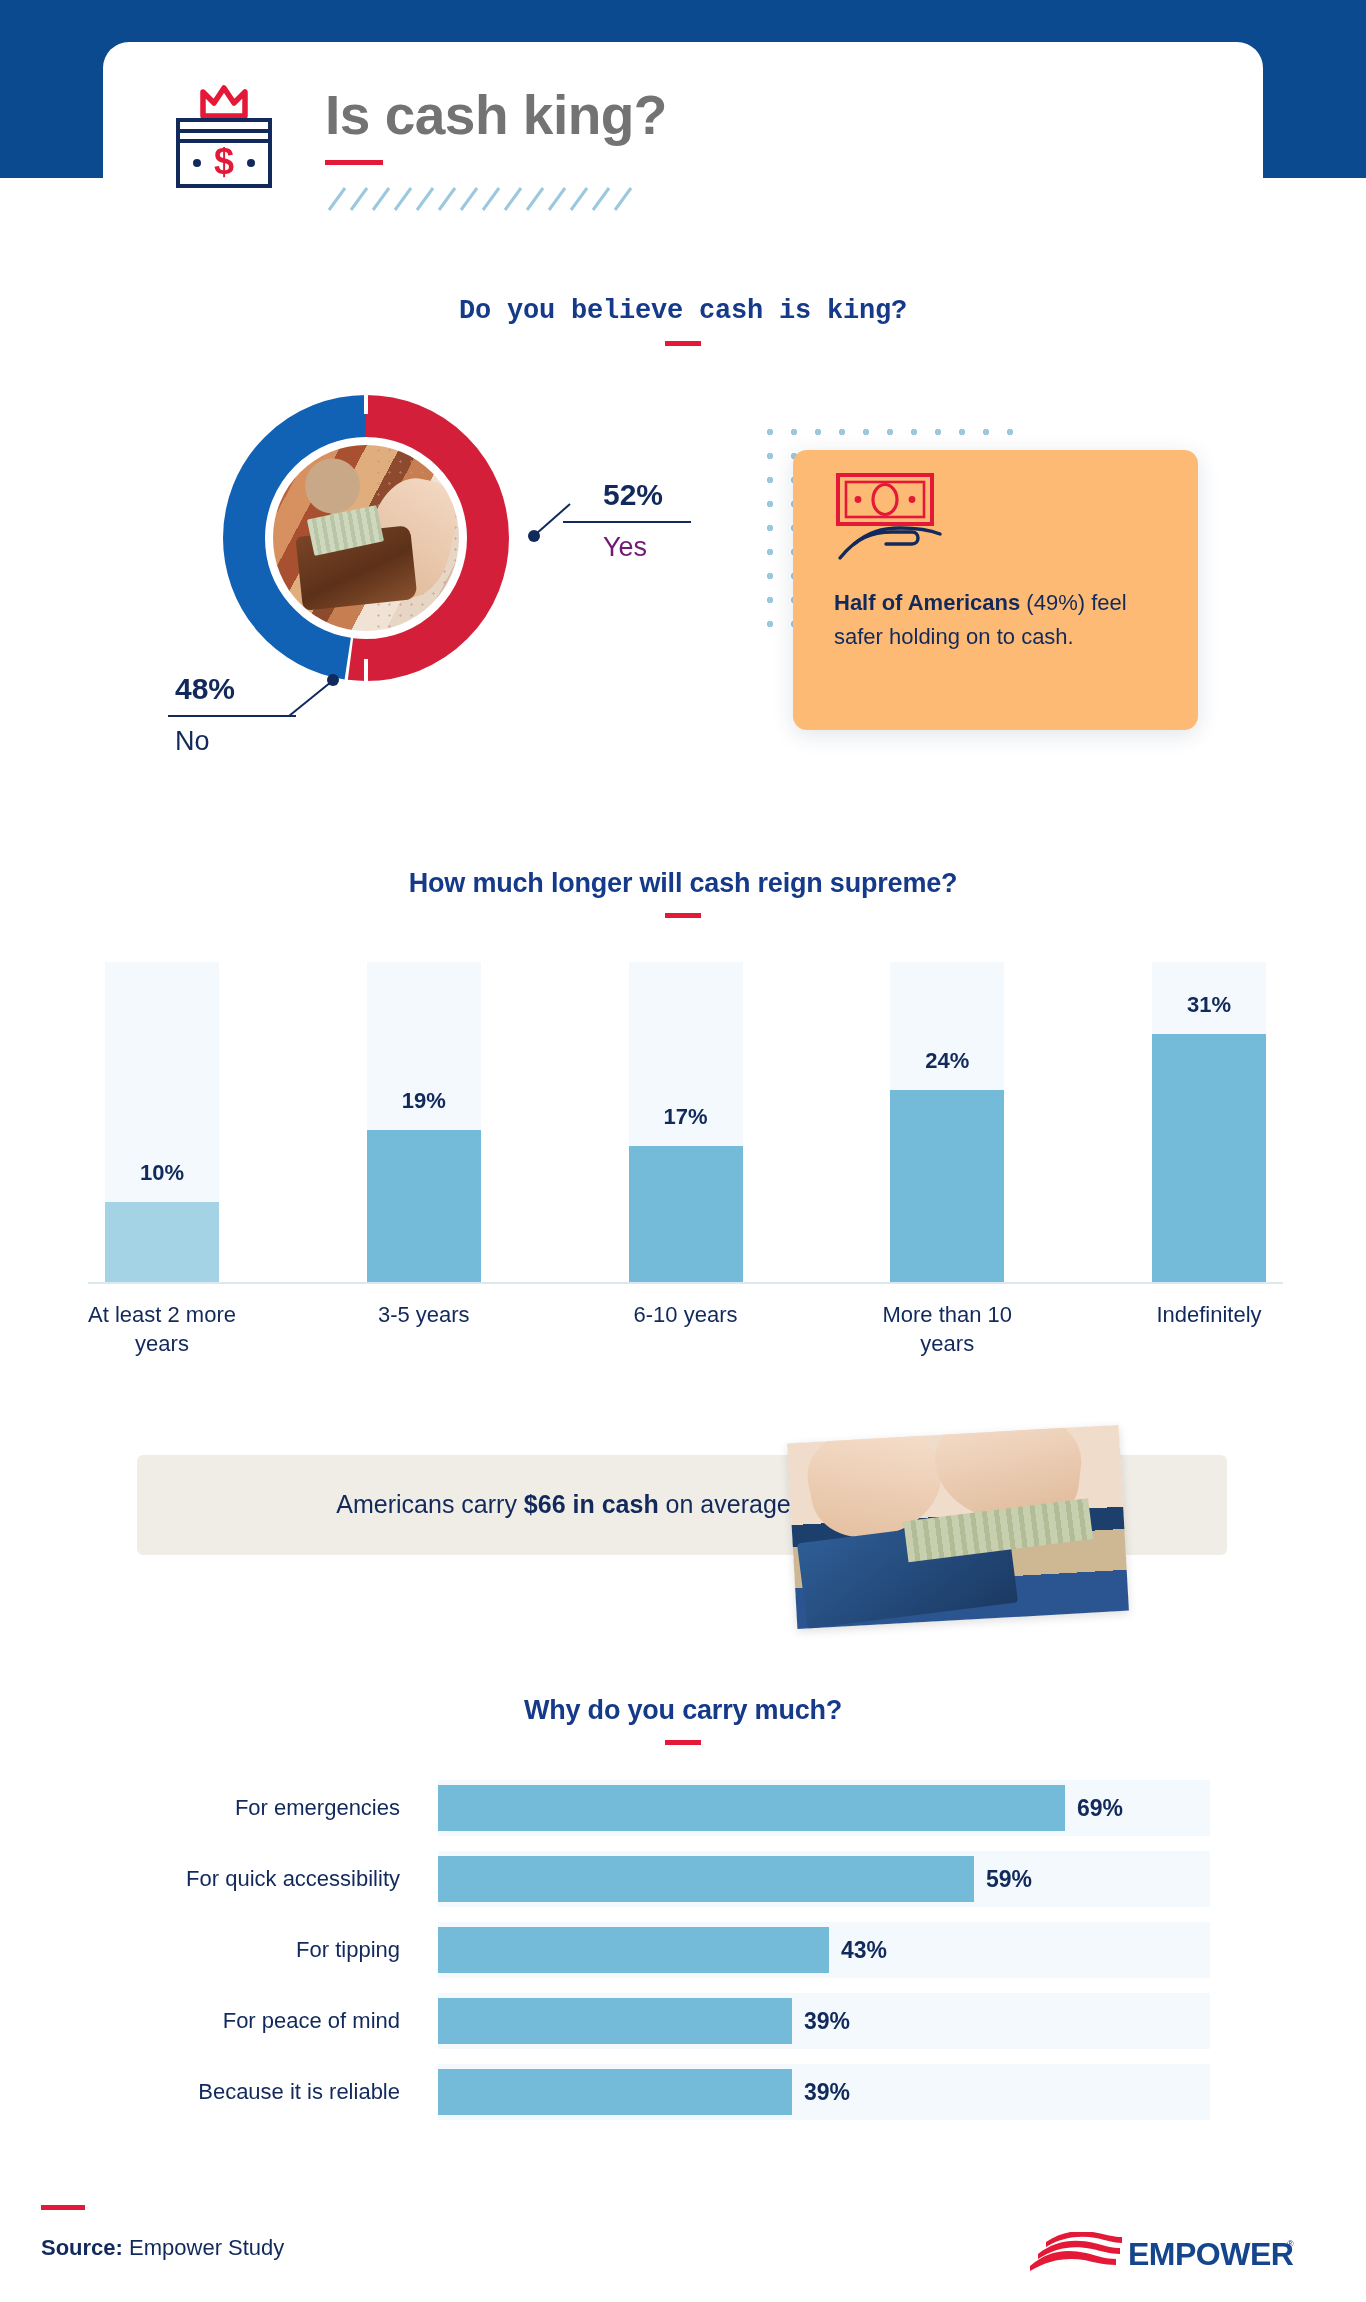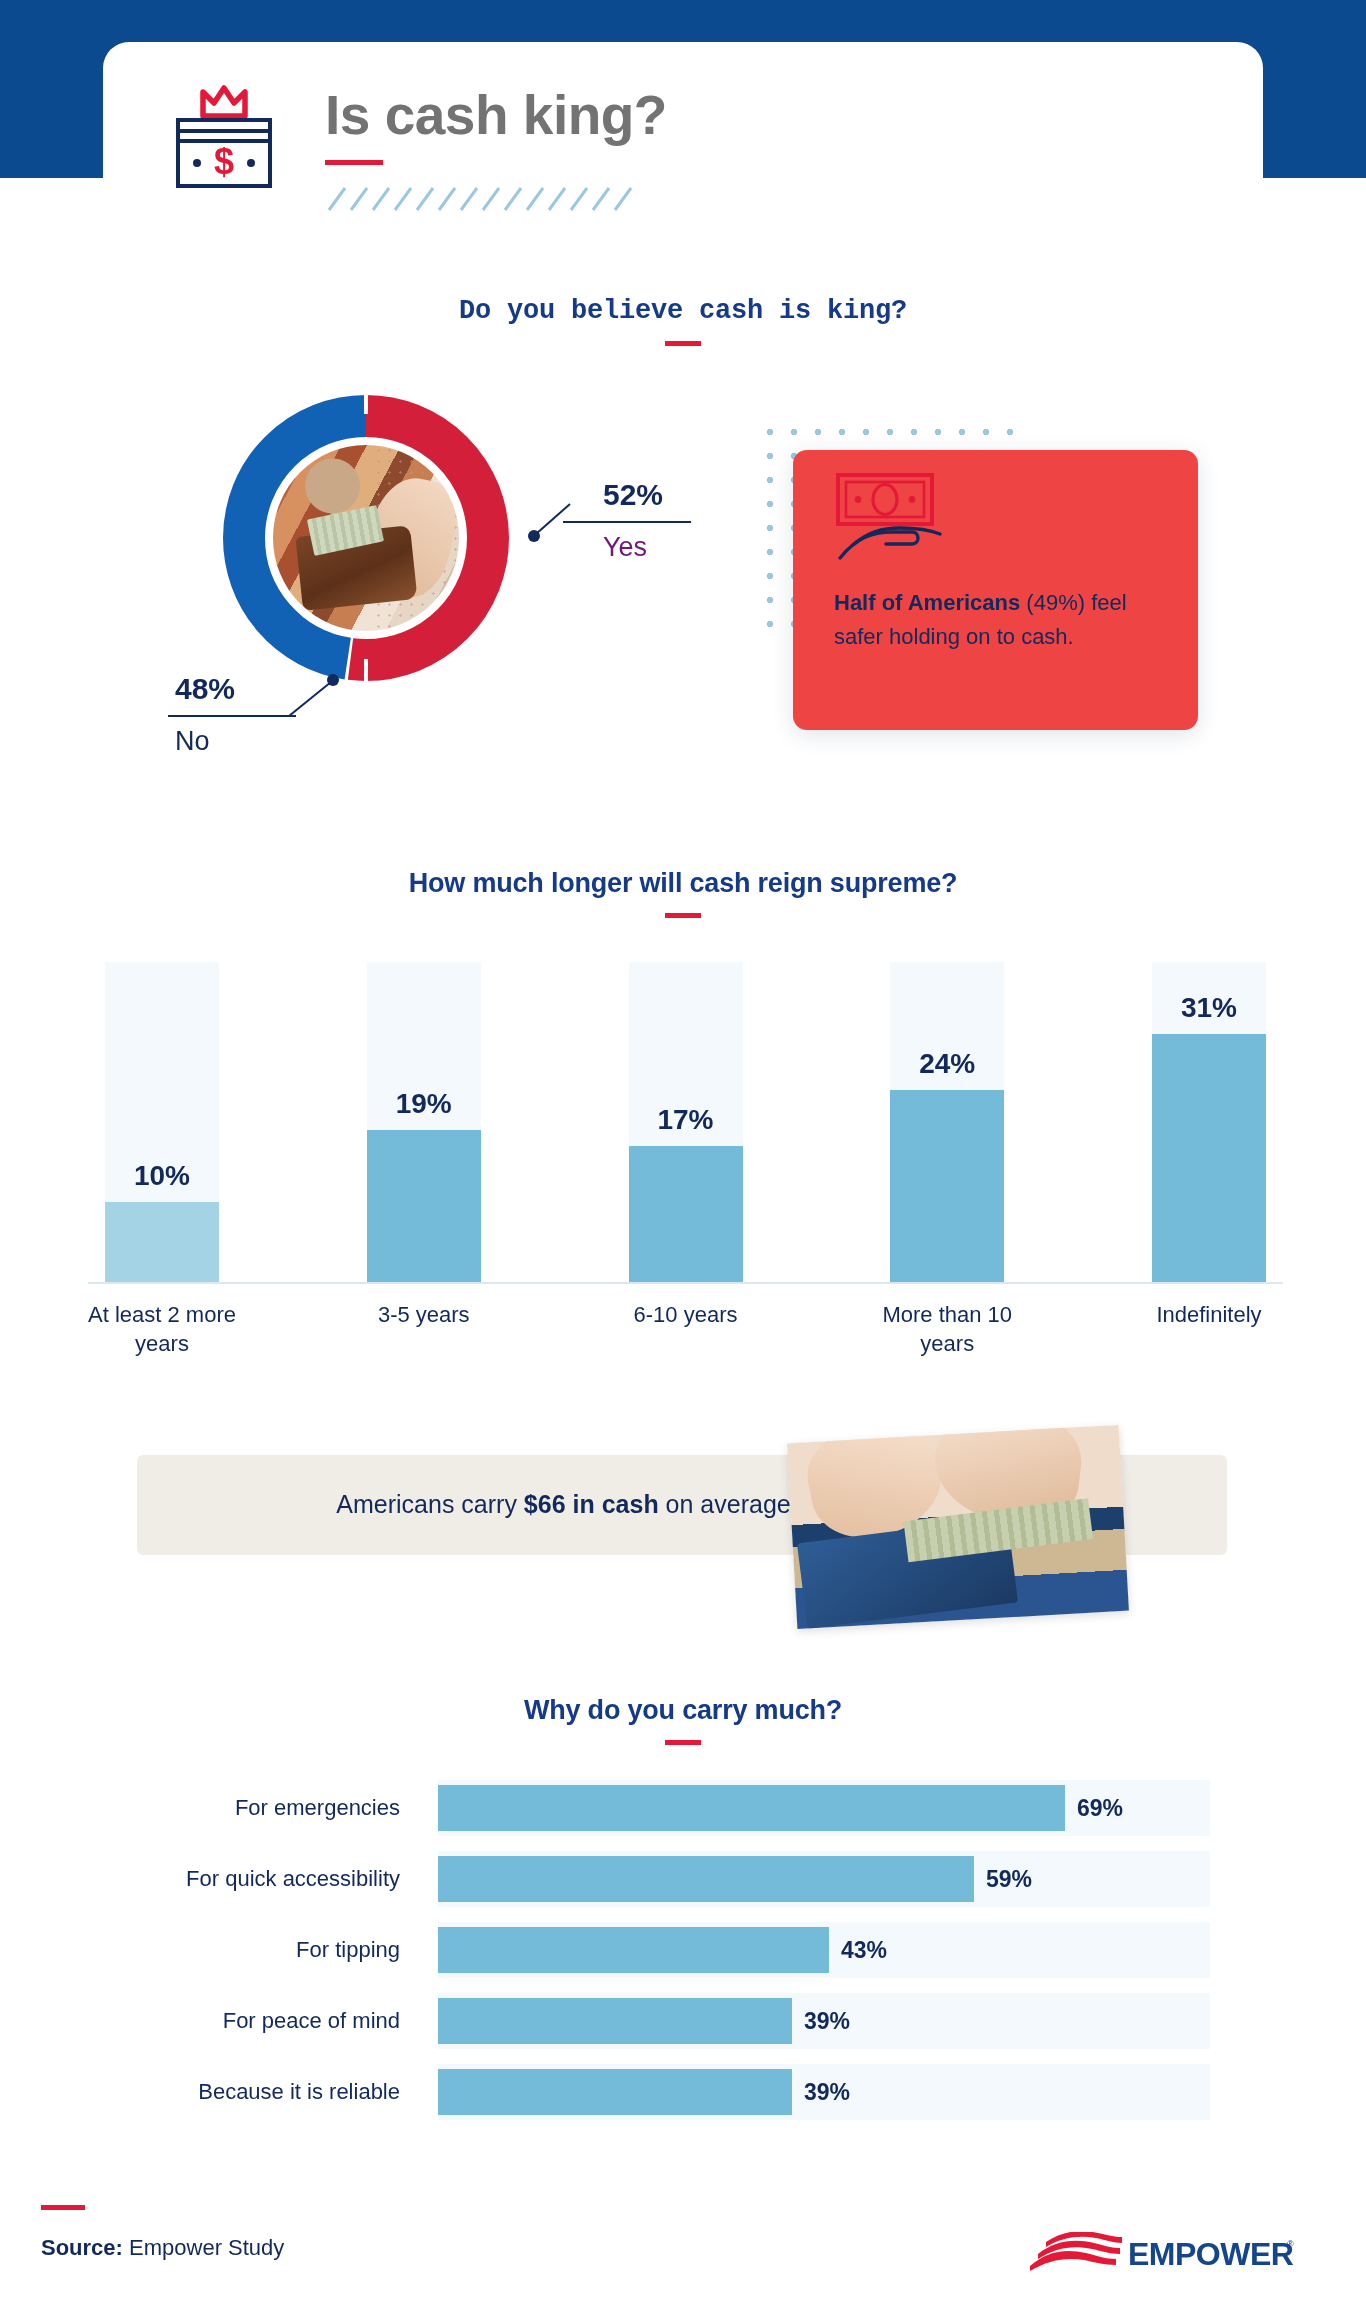--- a/index.html
+++ b/index.html
@@ -184,21 +184,21 @@
     position: absolute;
     top: 420px; left: 758px;
     width: 270px; height: 210px;
     background-image: radial-gradient(#9CC8DD 3.1px, transparent 3.3px);
     background-size: 24px 24px;
   }
   .fact-card {
     position: absolute;
     top: 450px; left: 793px;
     width: 405px; height: 280px;
-    background: #ef4444;
+    background: #fdba74;
     border-radius: 14px;
     box-shadow: 0 5px 22px rgba(20,45,85,0.13);
   }
   .cash-hand-icon {
     position: absolute;
     top: 22px; left: 41px;
     width: 138px; height: 90px;
   }
   .fact-text {
     position: absolute;
@@ -232,21 +232,21 @@
   .vbar-fill {
     position: absolute;
     bottom: 0; left: 17px;
     width: 114px;
     background: #73BBD9;
   }
   .vbar-val {
     position: absolute;
     width: 148px;
     text-align: center;
-    font-size: 28px;
+    font-size: 22px;
     font-weight: 700;
     color: #11295B;
   }
   .vbar-axis {
     position: absolute;
     top: 1282px; left: 88px;
     width: 1195px; height: 2px;
     background: #DCE8EF;
   }
   .vbar-lbl {

